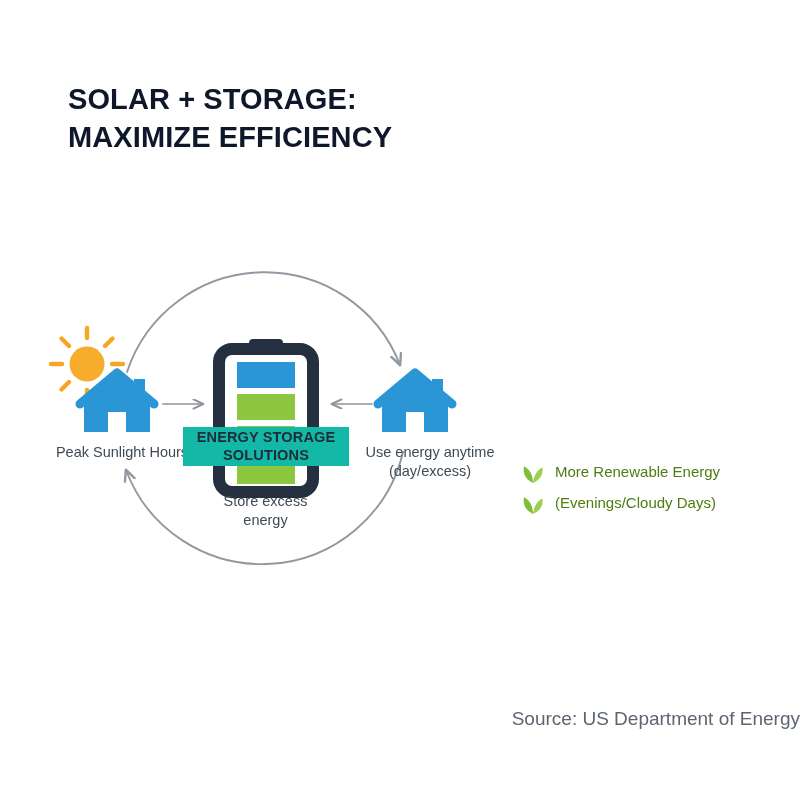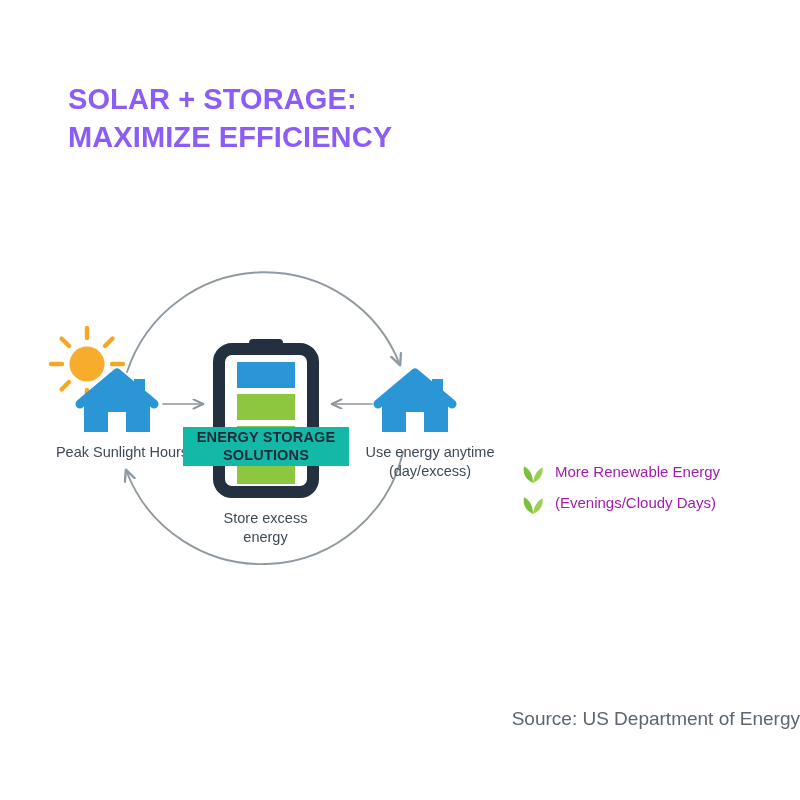--- a/index.html
+++ b/index.html
@@ -24,21 +24,21 @@
   
   .title {
     position: absolute;
     left: 68px;
     top: 80px;
     width: 500px;
     font-size: 29px;
     font-weight: bold;
     line-height: 1.32;
     letter-spacing: 0.1px;
-    color: #8b5cf6;
+    color: #0f172a;
     text-transform: uppercase;
   }
   .title .line { display: block; white-space: pre; }
 
   
   #cycle {
     position: absolute;
     left: 0;
     top: 0;
     width: 800px;
@@ -58,21 +58,21 @@
     top: 443px;
     width: 200px;
   }
   #label-use {
     left: 330px;
     top: 443px;
     width: 200px;
   }
   #label-store {
     left: 178px;
-    top: 509px;
+    top: 492px;
     width: 175px;
   }
   #label-battery {
     position: absolute;
     left: 183px;
     top: 427px;
     width: 166px;
     text-align: center;
     font-size: 14.5px;
     font-weight: bold;
@@ -132,21 +132,21 @@
   .benefit-leaf {
     flex: 0 0 auto;
     width: 22px;
     height: 20px;
     margin-right: 11px;
     margin-top: 2px;
   }
   .benefit-text {
     font-size: 15px;
     line-height: 1.33;
-    color: #a21caf;
+    color: #4d7c0f;
   }
   .benefit-text .line { display: block; white-space: pre; }
 
   
   #source {
     position: absolute;
     left: 0;
     top: 708px;
     width: 800px;
     text-align: right;

